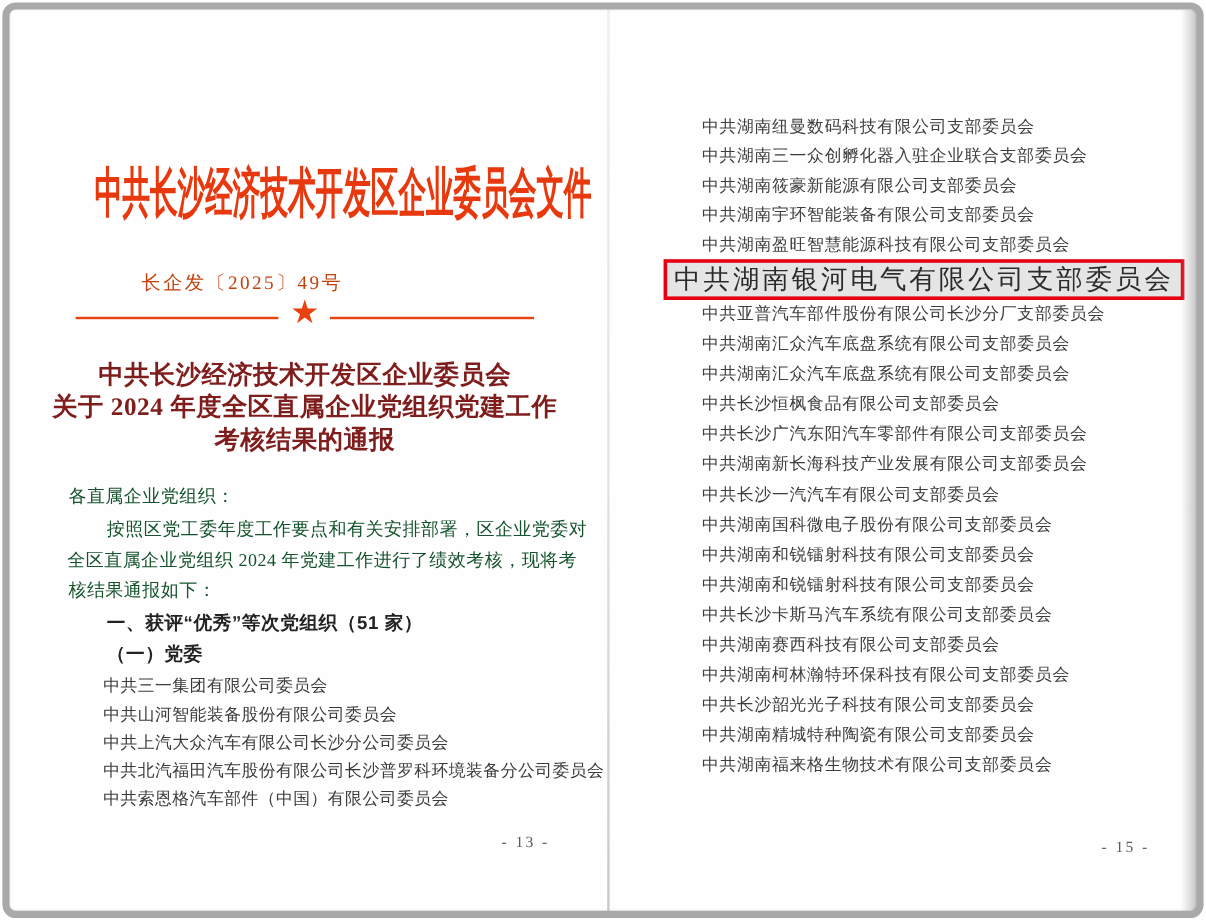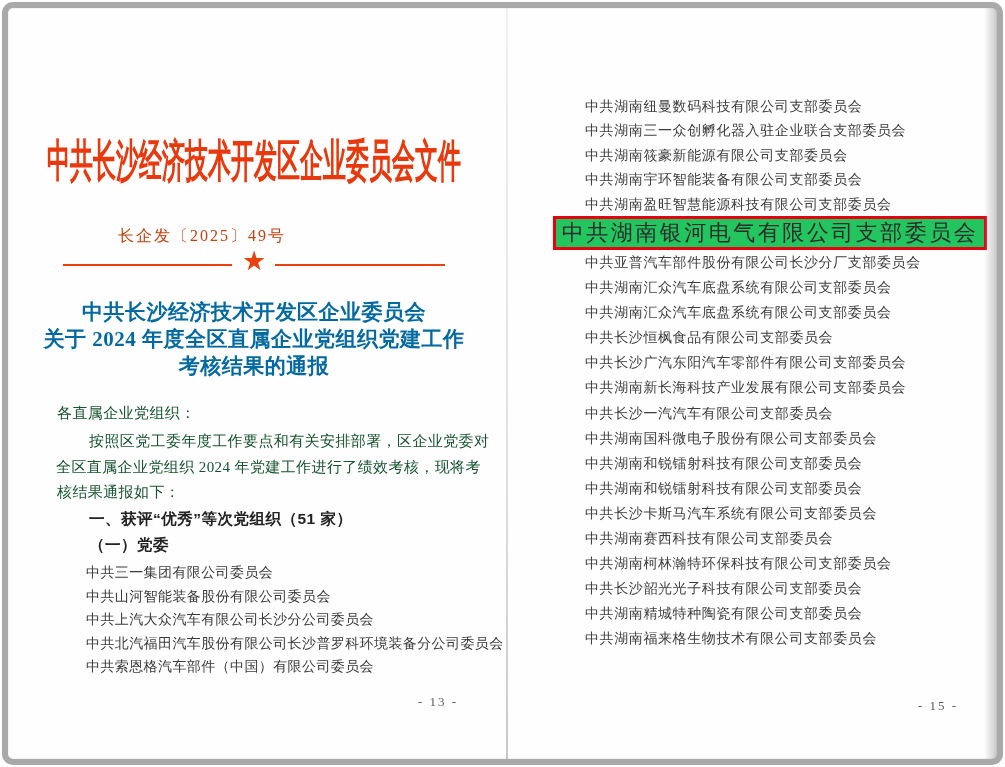--- a/index.html
+++ b/index.html
@@ -21,41 +21,41 @@
   .page-divider{
     position:absolute;left:506px;top:8px;bottom:8px;width:2px;
     background:linear-gradient(to bottom,#efefef 0%,#e2e2e2 55%,#c9c9c9 100%);
   }
   
   .right-edge-shadow{
     position:absolute;left:984px;top:8px;bottom:8px;width:14px;
     background:linear-gradient(to right,rgba(255,255,255,0),#c4c4c4);
   }
   
-  .banner{position:absolute;left:0;top:131px;width:508px;text-align:center;}
+  .banner{position:absolute;left:0;top:131px;width:508px;text-align:center;padding-left:32px;}
   .banner span{
     display:inline-block;transform:scaleY(1.95);transform-origin:center top;
     font-size:23px;font-weight:bold;color:#e8380d;letter-spacing:0px;
     font-family:"Liberation Serif","DejaVu Serif",serif;white-space:nowrap;
   }
   .doc-number{
     position:absolute;left:0;top:226px;width:404px;text-align:center;
     font-size:16px;letter-spacing:2px;color:#c2410c;
   }
   .sep-line{position:absolute;top:264px;height:2px;background:#e8420e;}
   .sep-line.left{left:63px;width:169px;}
   .sep-line.right{left:275px;width:170px;}
   .sep-star{
     position:absolute;left:236px;top:247px;width:36px;text-align:center;
     color:#e8420e;font-size:27px;line-height:27px;
     font-family:"DejaVu Sans",sans-serif;
   }
   .doc-title{
     position:absolute;left:0;top:299px;width:508px;text-align:center;
-    font-size:21px;font-weight:bold;color:#0369a1;line-height:27px;
+    font-size:21px;font-weight:bold;color:#7f1d1d;line-height:27px;
     letter-spacing:0.5px;
   }
   .body-line{
     position:absolute;font-size:15px;letter-spacing:0.4px;color:#14532d;
     white-space:nowrap;
   }
   .salutation{left:57px;top:404px;}
   .body1{left:89px;top:432px;}
   .body2{left:56px;top:458px;}
   .body3{left:57px;top:483px;}
@@ -80,21 +80,21 @@
   
   .branch-list{
     position:absolute;left:585px;width:400px;
     font-size:14px;letter-spacing:0.6px;color:#3d3d3d;
   }
   .branch-list div{white-space:nowrap;font-family:Liberation Serif, serif;}
   .branch-list.top{top:95px;line-height:24.4px;}
   .branch-list.bottom{top:250px;line-height:25.1px;}
   .highlight-box{
     position:absolute;left:553px;top:216px;width:434px;height:34px;
-    box-sizing:border-box;border:3px solid #e60012;background:#22c55e;
+    box-sizing:border-box;border:3px solid #e60012;background:#e5e5e5;
     display:flex;align-items:center;justify-content:center;
   }
   .highlight-box span{
     font-size:22px;letter-spacing:2.5px;color:#2b2b2b;white-space:nowrap;
     font-family:"Liberation Serif","DejaVu Serif",serif;
   }
 </style>
 </head>
 <body>
 

